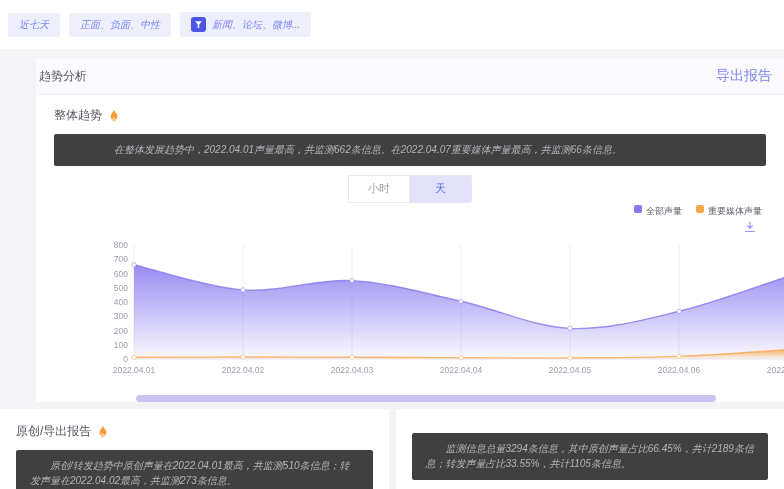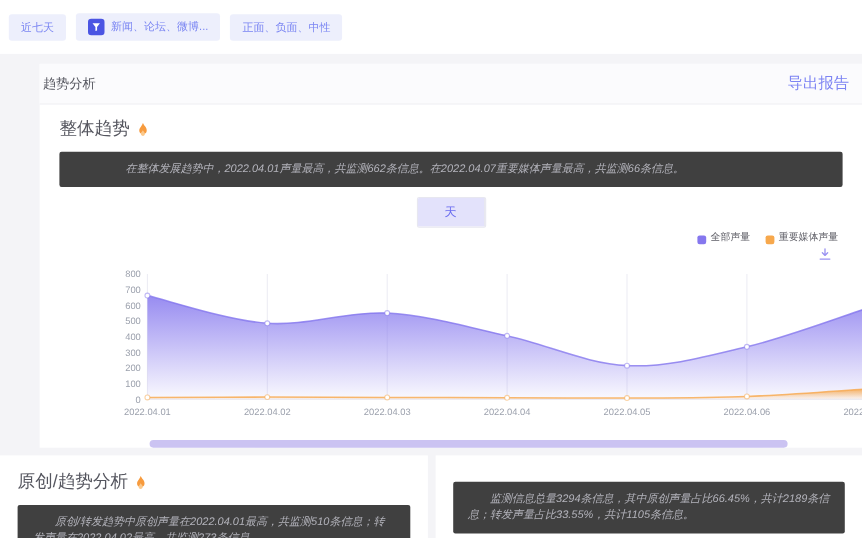--- a/index.html
+++ b/index.html
@@ -1,41 +1,41 @@
 <!DOCTYPE html>
 <html><head>
 <meta charset="utf-8">
 <style>
   * { margin:0; padding:0; box-sizing:border-box; }
   html,body { width:784px; height:489px; overflow:hidden; background:#f4f4f7;
     font-family:"Liberation Sans","DejaVu Sans",sans-serif; }
   .topbar { background:#fff; padding:12px 8px; display:flex; gap:9px; align-items:center; }
   .chip { background:#edeffc; color:#7a85f2; font-size:10px; padding:5px 11px;
-    border-radius:3px; display:flex; align-items:flex-start; gap:6px; cursor:pointer; white-space:nowrap; }
+    border-radius:3px; display:flex; align-items:center; gap:6px; cursor:pointer; white-space:nowrap;font-style:italic; }
   .chip .src-icon { width:15px; height:15px; background:#4b55e3; border-radius:3px;
     display:flex; align-items:center; justify-content:center; }
   .main-card { background:#fff; margin-top:9px;margin-left:36px; }
   .card-header { display:flex; justify-content:space-between; align-items:center;
     background:#fbfbfd; border-bottom:1px solid #f0f0f4; padding:9px 12px 9px 3px; }
   .card-header .title { font-size:12px; color:#55565f; }
   .export-link { font-size:14px; color:#7d84f3; cursor:pointer; }
   .card-body { padding:12px 18px 0 18px; }
   .sec-title-row { display:flex; align-items:center; gap:6px; }
-  .sec-title { font-size:16px; color:#55565f; }
+  .sec-title { font-size:12px; color:#55565f; }
   .desc-box { margin-top:10px; background:#404040; border-radius:2px; padding:8px 14px;
     font-size:10px; color:#b3b3bb; line-height:1.55; text-indent:46px;font-style:italic; }
   .bottom-row .desc-box { text-indent:2em; }
   .toggle-row { display:flex; justify-content:center; margin-top:9px; }
   .toggle { display:inline-flex; border:1px solid #e7e7f0; border-radius:2px; overflow:hidden; }
   .toggle .t-btn { width:61px; height:26px; font-size:11px; display:flex; align-items:center;
     justify-content:center; cursor:pointer; background:#fff; color:#9da0a8; }
   .toggle .t-btn.active { background:#e3e2fb; color:#6a6cf0; }
   .toggle .t-btn:first-child { border-right:1px solid #e7e7f0; }
   .legend-row { display:flex; justify-content:flex-end; gap:14px; margin-top:2px; padding-right:4px; }
-  .legend-item { display:flex; align-items:flex-end; gap:4px; cursor:pointer; }
+  .legend-item { display:flex; align-items:flex-start; gap:4px; cursor:pointer; }
   .legend-marker { width:8px; height:8px; border-radius:2px; }
   .legend-label { font-size:9px; color:#606068; }
   .dl-row { display:flex; justify-content:flex-end; padding-right:10px; margin-top:3px; }
   .dl-icon { cursor:pointer; line-height:0; }
   .chart-wrap { margin:2px 0 0 42px; }
   .datazoom-track { margin:14px 50px 0 82px; }
   .datazoom { height:7px; background:#cbc3f2; border-radius:4px; cursor:pointer; }
   .bottom-row { display:flex; gap:7px; margin-top:7px; }
   .b-card { flex:1; background:#fff; padding:14px 16px; min-height:120px; }
   .flame { line-height:0; }
@@ -43,29 +43,29 @@
 </head>
 <body>
 
 <div class="page">
 
   <div class="topbar">
     <div class="chip">
       <span>近七天</span>
     </div>
     <div class="chip">
+      <span>正面、负面、中性</span>
+    </div>
+    <div class="chip">
       <span class="src-icon">
         <svg width="9" height="9" viewBox="0 0 12 12">
             <path d="M1.5 1.5h9L7 6v4.2L5 11V6L1.5 1.5Z" fill="#fff"></path>
           </svg>
       </span>
       <span>新闻、论坛、微博...</span>
-    </div>
-    <div class="chip">
-      <span>正面、负面、中性</span>
     </div>
   </div>
 
   <div class="main-card">
     <div class="card-header">
       <span class="title">趋势分析</span>
       <span class="export-link">导出报告</span>
     </div>
     <div class="card-body">
       <div class="sec-title-row">
@@ -73,20 +73,21 @@
         <span class="flame">
           <svg width="12" height="13" viewBox="0 0 12 13">
               <path d="M6 .6C6.4 3 9.4 4.3 9.4 7.4a3.4 3.4 0 0 1-6.8 0C2.6 5.6 3.8 4.7 4.5 3.5 5.2 2.4 5.8 1.6 6 .6Z" fill="#f79b3e"></path>
               <path d="M6 12.6a2 2 0 0 1-1.3-3.5c.5-.5.9-1 1.1-1.7.4.7 1 1.2 1.4 1.8A2 2 0 0 1 6 12.6Z" fill="#fbc98c"></path>
             </svg>
         </span>
       </div>
       <div class="desc-box">在整体发展趋势中，2022.04.01声量最高，共监测662条信息。在2022.04.07重要媒体声量最高，共监测66条信息。</div>
       <div class="toggle-row">
         <div class="toggle">
+          <div class="t-btn">小时</div>
           <div class="t-btn active">天</div>
         </div>
       </div>
       <div class="legend-row">
         <div class="legend-item">
           <span class="legend-marker" style="background: rgb(133, 119, 238);"></span>
           <span class="legend-label">全部声量</span>
         </div>
         <div class="legend-item">
           <span class="legend-marker" style="background: rgb(247, 168, 76);"></span>
@@ -159,21 +160,21 @@
       </div>
       <div class="datazoom-track">
         <div class="datazoom" style="background: rgb(203, 195, 242);"></div>
       </div>
     </div>
   </div>
 
   <div class="bottom-row">
     <div class="b-card">
       <div class="sec-title-row">
-        <span class="sec-title">原创/趋势分析</span>
+        <span class="sec-title">原创/导出报告</span>
         <span class="flame">
           <svg width="12" height="13" viewBox="0 0 12 13">
               <path d="M6 .6C6.4 3 9.4 4.3 9.4 7.4a3.4 3.4 0 0 1-6.8 0C2.6 5.6 3.8 4.7 4.5 3.5 5.2 2.4 5.8 1.6 6 .6Z" fill="#f79b3e"></path>
               <path d="M6 12.6a2 2 0 0 1-1.3-3.5c.5-.5.9-1 1.1-1.7.4.7 1 1.2 1.4 1.8A2 2 0 0 1 6 12.6Z" fill="#fbc98c"></path>
             </svg>
         </span>
       </div>
       <div class="desc-box">原创/转发趋势中原创声量在2022.04.01最高，共监测510条信息；转发声量在2022.04.02最高，共监测273条信息。</div>
     </div>
     <div class="b-card">

